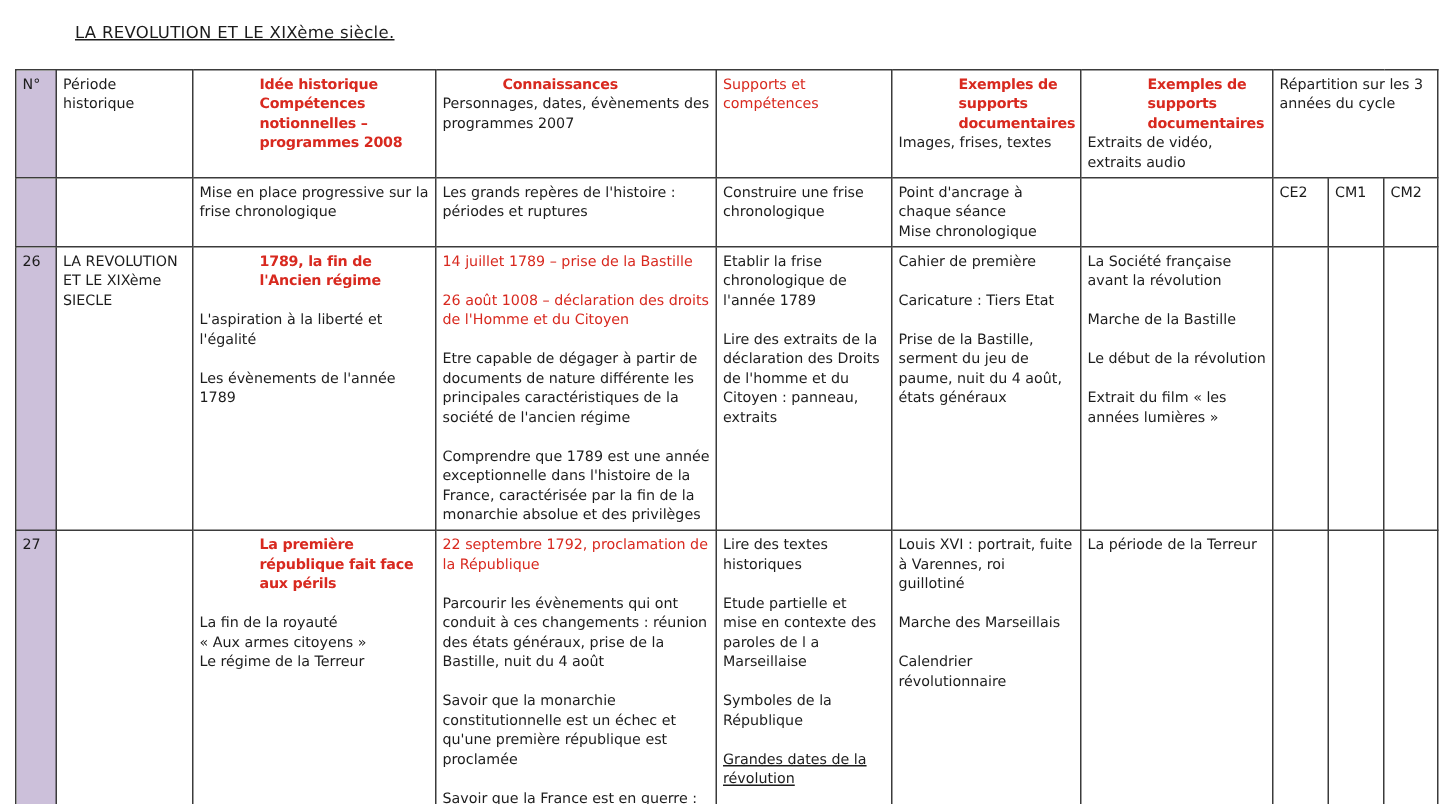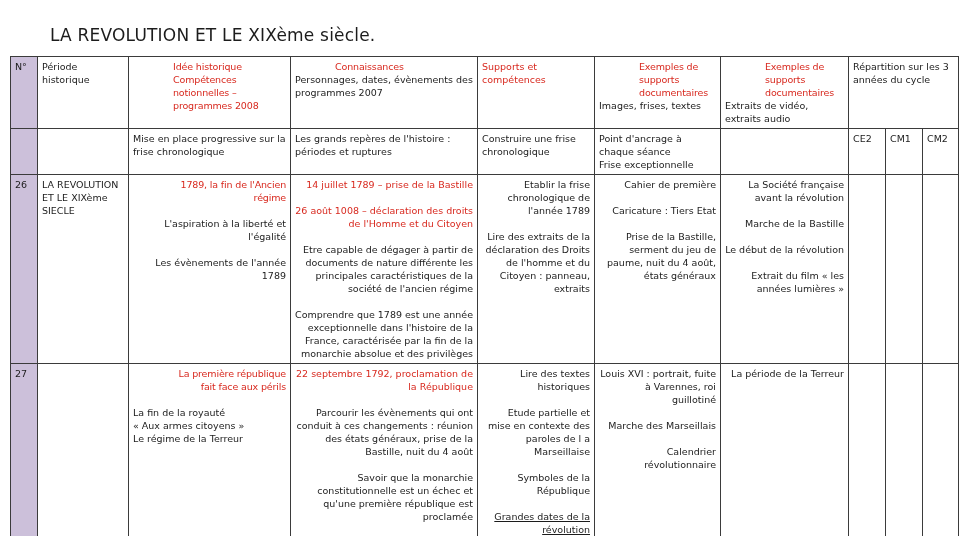--- a/index.html
+++ b/index.html
@@ -6,47 +6,48 @@
     margin: 0;
     padding: 0;
     background: #ffffff;
     width: 960px;
     height: 536px;
     overflow: hidden;
     font-family: "DejaVu Sans", "Liberation Sans", sans-serif;
   }
   .page { position: relative; width: 960px; height: 536px; }
   .doc-title {
-    margin: 25px 0 0 50px;
-    font-size: 17px;
+    margin: 15px 0 0 50px;
+    font-size: 11px;
     color: #1c1c1c;
     letter-spacing: 0.2px;
+    text-decoration: underline;
   }
   table.grid {
     position: absolute;
     left: 10px;
     top: 31px;
     width: 948px;
     border-collapse: collapse;
     table-layout: fixed;
   }
   table.grid td {
     border: 1px solid var(--border, #3b3b3b);
     vertical-align: top;
     padding: 3px 4px;
     font-size: 9.5px;
     line-height: 13px;
     color: #1c1c1c;
     overflow: hidden;
   }
   .num { background: var(--num-col-bg, #ccc0da); }
   .red { color: var(--accent-red, #d8291f); }
-  .b { font-weight: normal; letter-spacing: -0.15px; padding-left: 40px; }
+  .b { font-weight: bold; letter-spacing: -0.15px; padding-left: 40px; }
   .u { text-decoration: underline; }
-  .p { margin: 0 0 13px 0; text-align: right; }
+  .p { margin: 0 0 13px 0; }
   .l { margin: 0; }
   td .p:last-child, td .l:last-child { margin-bottom: 0; }
   .cyc { text-align: left; padding-left: 6px; margin-left: 11px; }
 </style>
 </head>
 <body>
 
 <div class="page">
 
   <div class="doc-title">LA REVOLUTION ET LE XIXème siècle.</div>
@@ -104,21 +105,21 @@
         <div class="l">Mise en place progressive sur la frise chronologique</div>
       </td>
       <td>
         <div class="l">Les grands repères de l'histoire : périodes et ruptures</div>
       </td>
       <td>
         <div class="l">Construire une frise chronologique</div>
       </td>
       <td>
         <div class="l">Point d'ancrage à chaque séance</div>
-        <div class="l">Frise exceptionnelle</div>
+        <div class="l">Mise chronologique</div>
       </td>
       <td></td>
       <td class="cyc">
         <div class="l">CE2</div>
       </td>
       <td class="cyc">
         <div class="l">CM1</div>
       </td>
       <td class="cyc">
         <div class="l">CM2</div>

